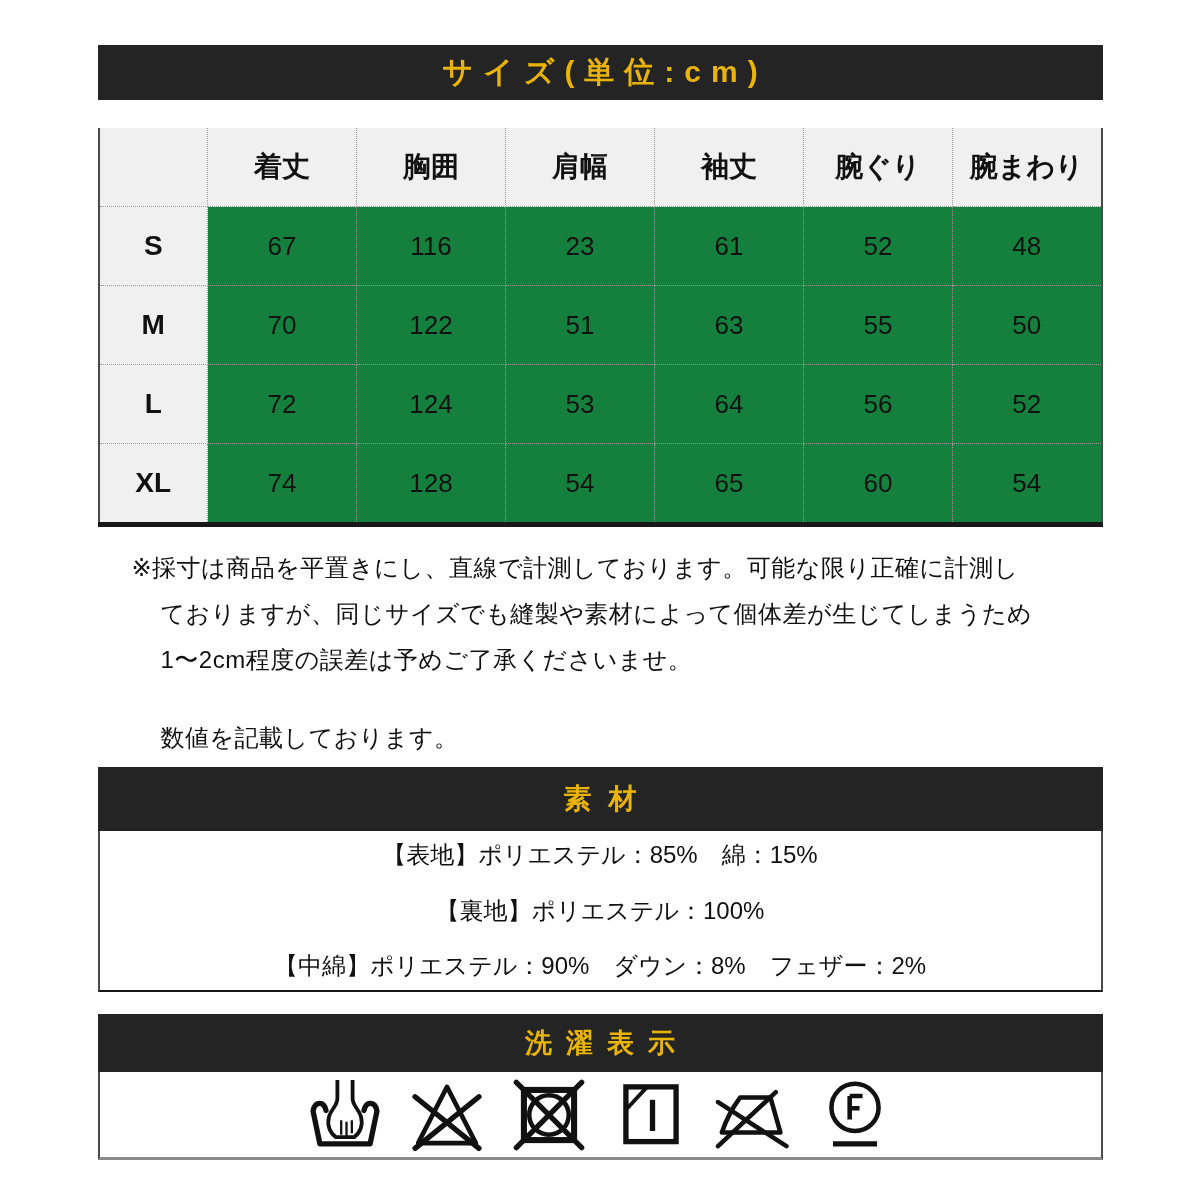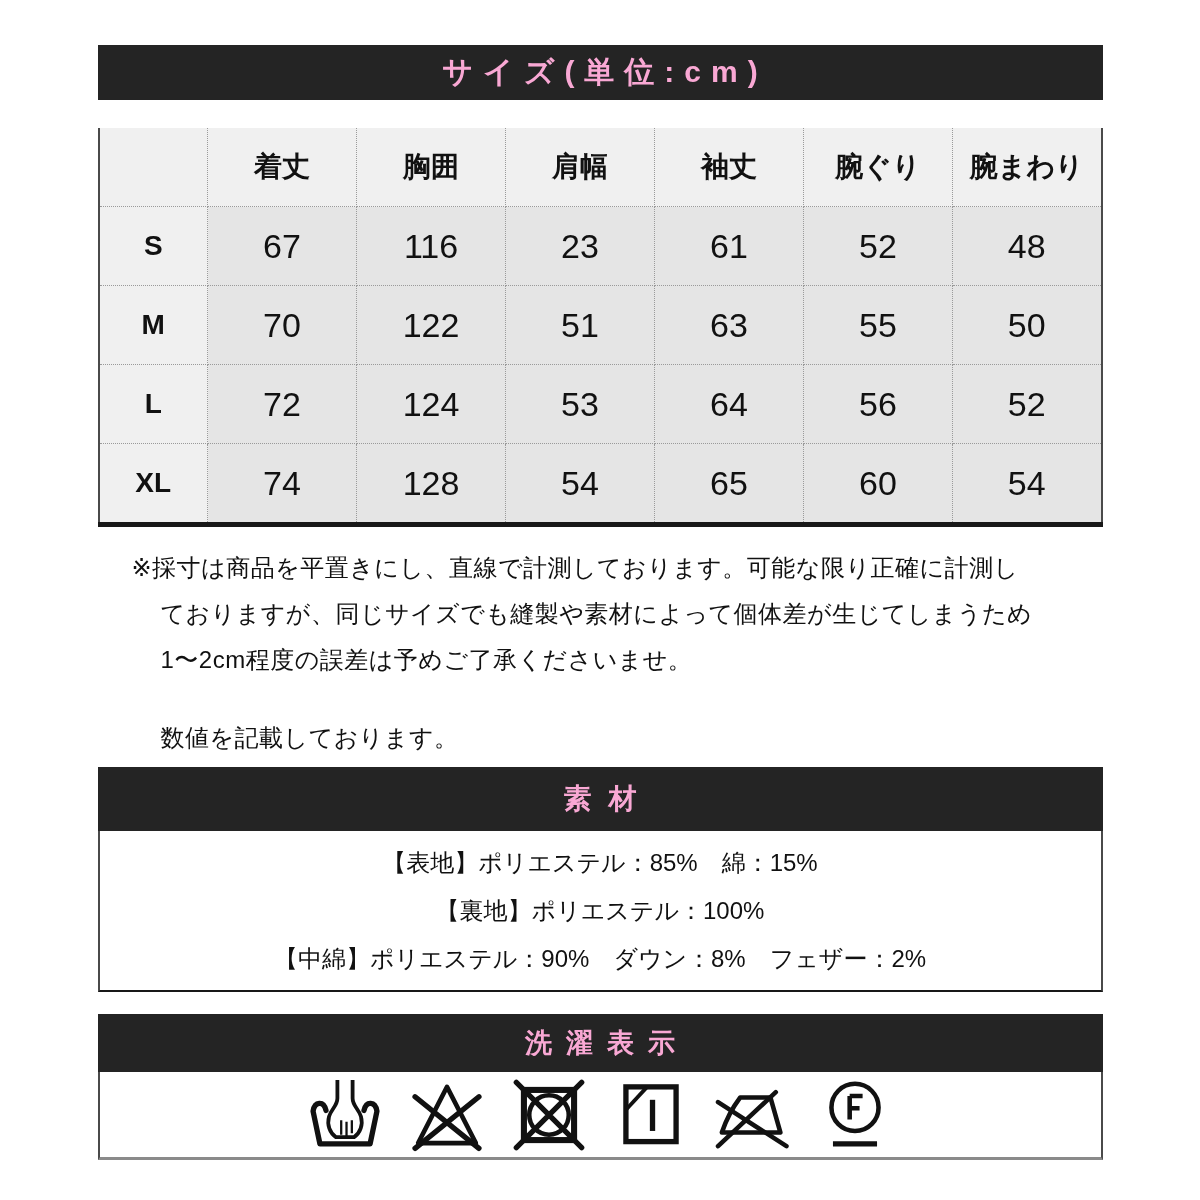--- a/index.html
+++ b/index.html
@@ -8,21 +8,21 @@
     background: #ffffff;
     overflow: hidden;
     font-family: "Liberation Sans", "DejaVu Sans", sans-serif;
     color: #111;
   }
   .sheet { width: 1005px; margin: 0 auto; padding-top: 45px; }
 
   
   .bar {
     background: #242424;
-    color: #f9a8d4;
+    color: #eab308;
     font-weight: bold;
     display: flex; align-items: center; justify-content: center;
     white-space: nowrap;
   }
   .bar.size-bar   { height: 55px; font-size: 30px; letter-spacing: 10px; padding-left: 10px; }
   .bar.mat-bar    { height: 64px; font-size: 28px; letter-spacing: 17px; padding-left: 17px; }
   .bar.care-bar   { height: 58px; font-size: 27px; letter-spacing: 14px; padding-left: 14px; }
 
   
   table.size-table {
@@ -37,21 +37,21 @@
   table.size-table col.c0 { width: 109px; }
   table.size-table th, table.size-table td {
     height: 78px;
     text-align: center;
     vertical-align: middle;
     border: 1px dotted #9a9a9a;
     padding: 0;
   }
   table.size-table thead th { border-top: 0; background: #f0f0f0; font-size: 28px; font-weight: bold; }
   table.size-table tbody th { background: #f0f0f0; font-size: 28px; font-weight: bold; }
-  table.size-table tbody td { background: #e5e5e5; font-size: 34px; font-weight: normal; }
+  table.size-table tbody td { background: #15803d; font-size: 26px; font-weight: normal; }
 
   
   .notes { margin-top: 18px; }
   .note .line {
     font-size: 24px;
     line-height: 46px;
     white-space: nowrap;
     letter-spacing: 0.5px;
   }
   .note .line.first { margin-left: 34px; }
@@ -60,21 +60,21 @@
 
   
   .material { margin-top: 6px; }
   .material .box {
     border-left: 2px solid #4a4a4a;
     border-right: 2px solid #4a4a4a;
     border-bottom: 2px solid #181818;
     background: #fff;
     height: 159px;
     display: flex; flex-direction: column;
-    align-items: center; justify-content: center;
+    align-items: center; justify-content: space-between;
   }
   .material .mline {
     font-size: 24px;
     line-height: 48px;
     white-space: nowrap;
     text-align: center;
   }
 
   
   .care { margin-top: 22px; }

